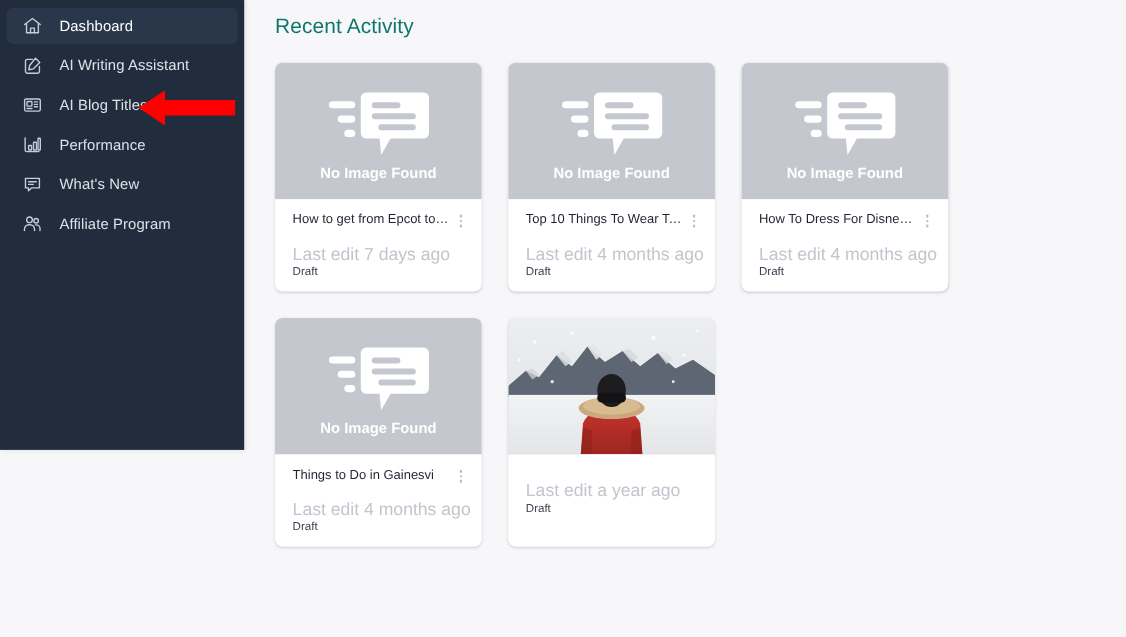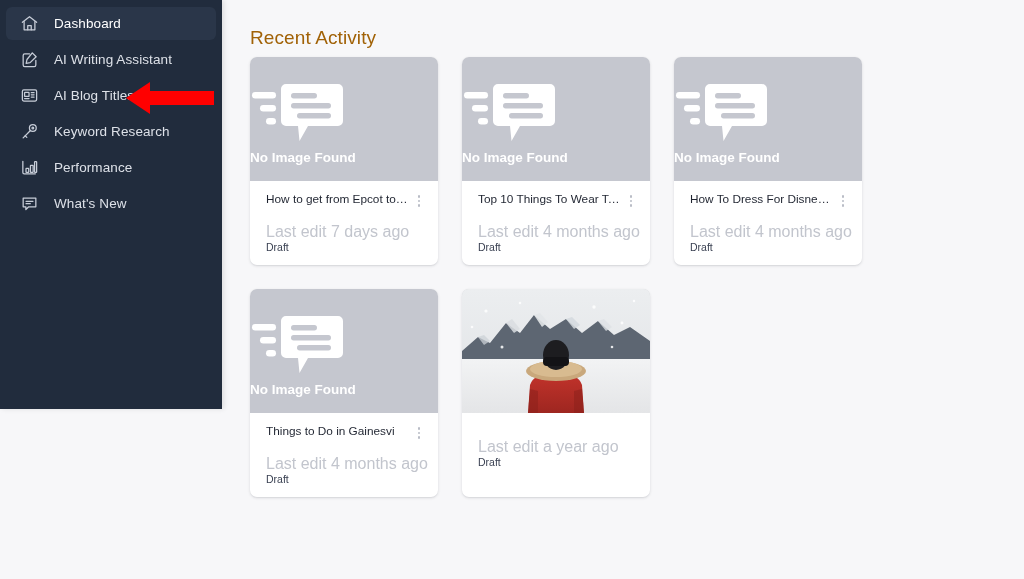--- a/index.html
+++ b/index.html
@@ -76,23 +76,23 @@
     left: 222px; top: 0;
     width: 802px;
     height: 579px;
     background: #f7f7f9;
     overflow: hidden;
   }
 
   #page-title {
     position: absolute;
     left: 28px;
-    top: 27px;
+    top: 14px;
     font-size: 19px;
-    color: #a16207;
+    color: #0f766e;
     letter-spacing: 0.1px;
   }
 
   #card-grid {
     position: absolute;
     left: 28px;
     top: 57px;
     width: 790px;
     display: flex;
     flex-wrap: wrap;
@@ -116,21 +116,21 @@
     background: #c5c7cf;
     overflow: hidden;
   }
 
   .ph-wrap {
     position: absolute;
     left: 0; top: 0;
     width: 100%; height: 100%;
     display: flex;
     flex-direction: column;
-    align-items: flex-start;
+    align-items: center;
     justify-content: center;
   }
   .ph-svg { margin-top: 6px; }
   .ph-text {
     margin-top: 8px;
     font-size: 13.5px;
     font-weight: bold;
     color: #ffffff;
     white-space: nowrap;
   }
@@ -220,47 +220,47 @@
           <rect x="3" y="5" width="18" height="14" rx="1.8"></rect>
           <rect x="5.8" y="8" width="5.6" height="5.2" rx="0.7"></rect>
           <path d="M5.8 15.9h5.6M14.2 8.4h3.6M14.2 11.2h3.6M14.2 14h3.6"></path>
         </svg>
       </span>
       <span class="nav-label">AI Blog Titles</span>
     </div>
     <div class="nav-item">
       <span class="nav-icon">
         <svg width="19" height="19" viewBox="0 0 24 24" fill="none" stroke="currentColor" stroke-width="1.6" stroke-linecap="round" stroke-linejoin="round">
-          <circle cx="16.2" cy="7.6" r="4.3"></circle>
-          <circle cx="16.2" cy="7.6" r="1.1"></circle>
-          <path d="M13.2 10.7 4 20"></path>
-          <path d="M6.6 17.4 8.6 19.4"></path>
-        </svg>
-      </span>
-      <span class="nav-label">Keyword Research</span>
-    </div>
-    <div class="nav-item">
-      <span class="nav-icon">
-        <svg width="19" height="19" viewBox="0 0 24 24" fill="none" stroke="currentColor" stroke-width="1.6" stroke-linecap="round" stroke-linejoin="round">
           <path d="M3.6 4.2v14a1.8 1.8 0 0 0 1.8 1.8h14"></path>
           <rect x="7.6" y="13" width="3.4" height="5.2" rx="0.6"></rect>
           <rect x="13.2" y="9.2" width="3.4" height="9" rx="0.6"></rect>
           <rect x="18.4" y="4.6" width="2.6" height="13.6" rx="0.6"></rect>
         </svg>
       </span>
       <span class="nav-label">Performance</span>
     </div>
     <div class="nav-item">
       <span class="nav-icon">
         <svg width="19" height="19" viewBox="0 0 24 24" fill="none" stroke="currentColor" stroke-width="1.6" stroke-linecap="round" stroke-linejoin="round">
           <path d="M4 5.2h16v11H11l-3.6 3.4v-3.4H4z"></path>
           <path d="M7.6 9.2h8.8M7.6 12.2h5.4"></path>
         </svg>
       </span>
       <span class="nav-label">What's New</span>
+    </div>
+    <div class="nav-item">
+      <span class="nav-icon">
+        <svg width="19" height="19" viewBox="0 0 24 24" fill="none" stroke="currentColor" stroke-width="1.6" stroke-linecap="round" stroke-linejoin="round">
+          <circle cx="8.6" cy="7.4" r="3.3"></circle>
+          <circle cx="16.2" cy="8.4" r="2.6"></circle>
+          <path d="M2.8 19.6v-1.4a5.2 5.2 0 0 1 5.2-5.2h1.2a5.2 5.2 0 0 1 5.2 5.2v1.4"></path>
+          <path d="M15.4 13.2h.9a4.4 4.4 0 0 1 4.4 4.4v2"></path>
+        </svg>
+      </span>
+      <span class="nav-label">Affiliate Program</span>
     </div>
   </div>
 
 <svg id="arrow" viewBox="0 0 88 36">
   <polygon points="0,18 24,2 24,11 88,11 88,25 24,25 24,34" fill="#FF0000"></polygon>
 </svg>
 
 <div id="main">
   <div id="page-title">Recent Activity</div>
   <div id="card-grid">

